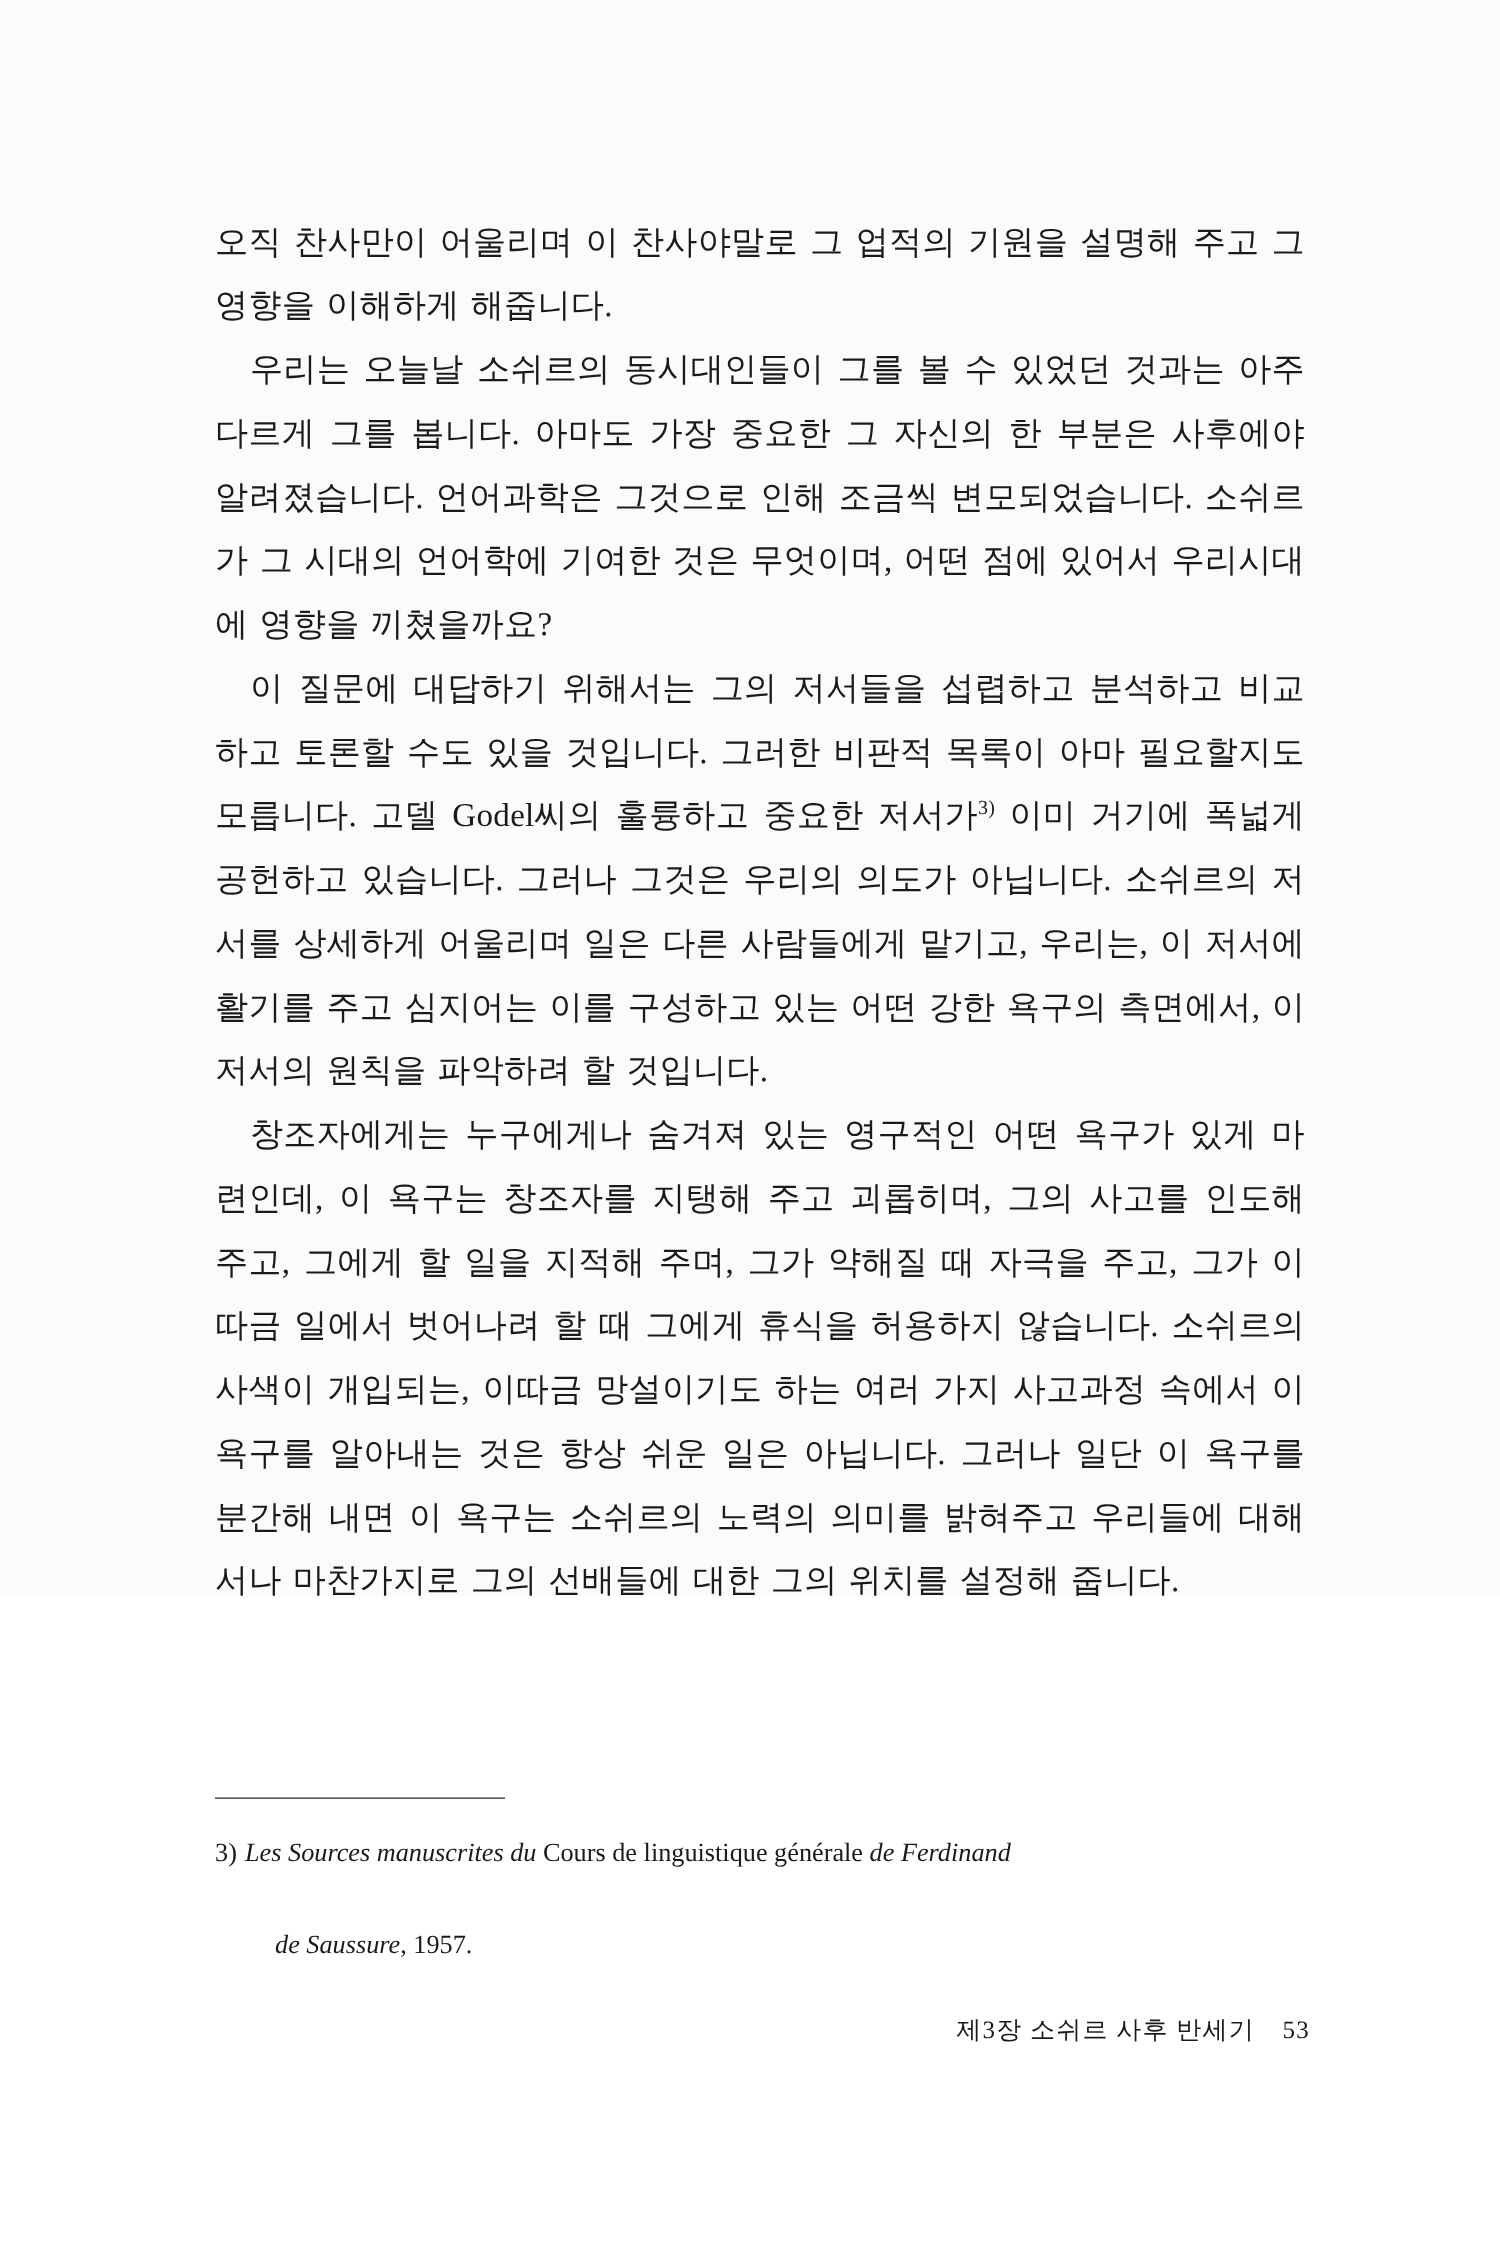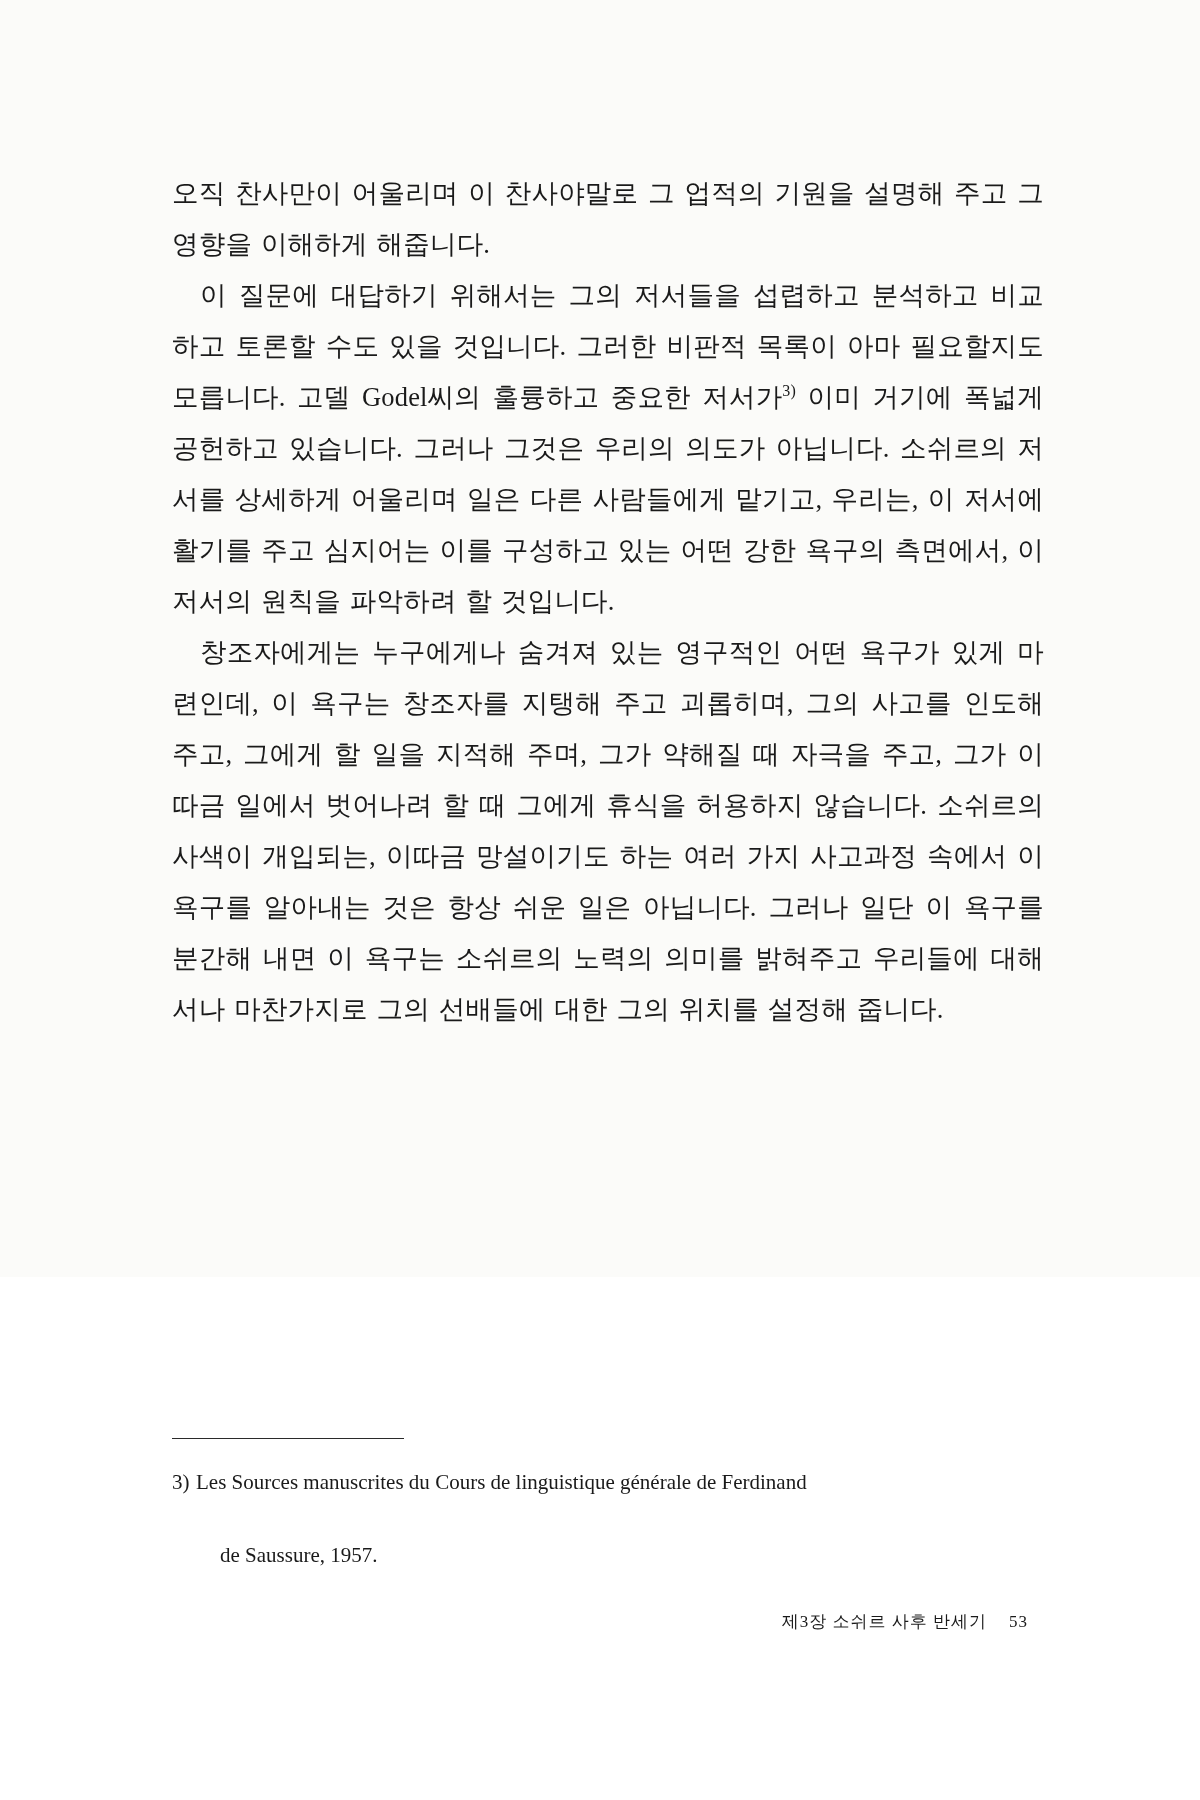--- a/index.html
+++ b/index.html
@@ -65,49 +65,51 @@
     font-size: 21px;
     line-height: 40px;
     text-align: justify;
   }
   .footnote .fn-num {
     position: absolute;
     left: -24px;
     top: 0;
   }
   .footnote .it {
+    font-style: italic;
   }
   .footnote .line2 {
     display: block;
     margin-left: 24px;
     margin-top: 33px;
   }
   .footer {
     position: absolute;
-    left: 156px;
+    left: 176px;
     top: 1610px;
     width: 872px;
     text-align: right;
-    font-size: 17px;
+    font-size: 20px;
     letter-spacing: 1px;
   }
   .footer .page-no {
     margin-left: 22px;
     font-family: "Liberation Serif", "DejaVu Serif", serif;
   }
 </style>
 </head>
 <body>
 
 <div class="page">
 
   <div class="content">
 
     <p class="para">오직 찬사만이 어울리며 이 찬사야말로 그 업적의 기원을 설명해 주고 그 영향을 이해하게 해줍니다.</p>
 
+    <p class="para indent">우리는 오늘날 소쉬르의 동시대인들이 그를 볼 수 있었던 것과는 아주 다르게 그를 봅니다. 아마도 가장 중요한 그 자신의 한 부분은 사후에야 알려졌습니다. 언어과학은 그것으로 인해 조금씩 변모되었습니다. 소쉬르가 그 시대의 언어학에 기여한 것은 무엇이며, 어떤 점에 있어서 우리시대에 영향을 끼쳤을까요?</p>
 
     <p class="para indent"><span>이 질문에 대답하기 위해서는 그의 저서들을 섭렵하고 분석하고 비교하고 토론할 수도 있을 것입니다. 그러한 비판적 목록이 아마 필요할지도 모릅니다. 고델 Godel씨의 훌륭하고 중요한 저서가</span><span class="sup">3)</span><span> 이미 거기에 폭넓게 공헌하고 있습니다. 그러나 그것은 우리의 의도가 아닙니다. 소쉬르의 저서를 상세하게 어울리며 일은 다른 사람들에게 맡기고, 우리는, 이 저서에 활기를 주고 심지어는 이를 구성하고 있는 어떤 강한 욕구의 측면에서, 이 저서의 원칙을 파악하려 할 것입니다.</span></p>
 
     <p class="para indent">창조자에게는 누구에게나 숨겨져 있는 영구적인 어떤 욕구가 있게 마련인데, 이 욕구는 창조자를 지탱해 주고 괴롭히며, 그의 사고를 인도해 주고, 그에게 할 일을 지적해 주며, 그가 약해질 때 자극을 주고, 그가 이따금 일에서 벗어나려 할 때 그에게 휴식을 허용하지 않습니다. 소쉬르의 사색이 개입되는, 이따금 망설이기도 하는 여러 가지 사고과정 속에서 이 욕구를 알아내는 것은 항상 쉬운 일은 아닙니다. 그러나 일단 이 욕구를 분간해 내면 이 욕구는 소쉬르의 노력의 의미를 밝혀주고 우리들에 대해서나 마찬가지로 그의 선배들에 대한 그의 위치를 설정해 줍니다.</p>
 
 
   </div>
 
   <div class="footnote-rule"></div>
 

